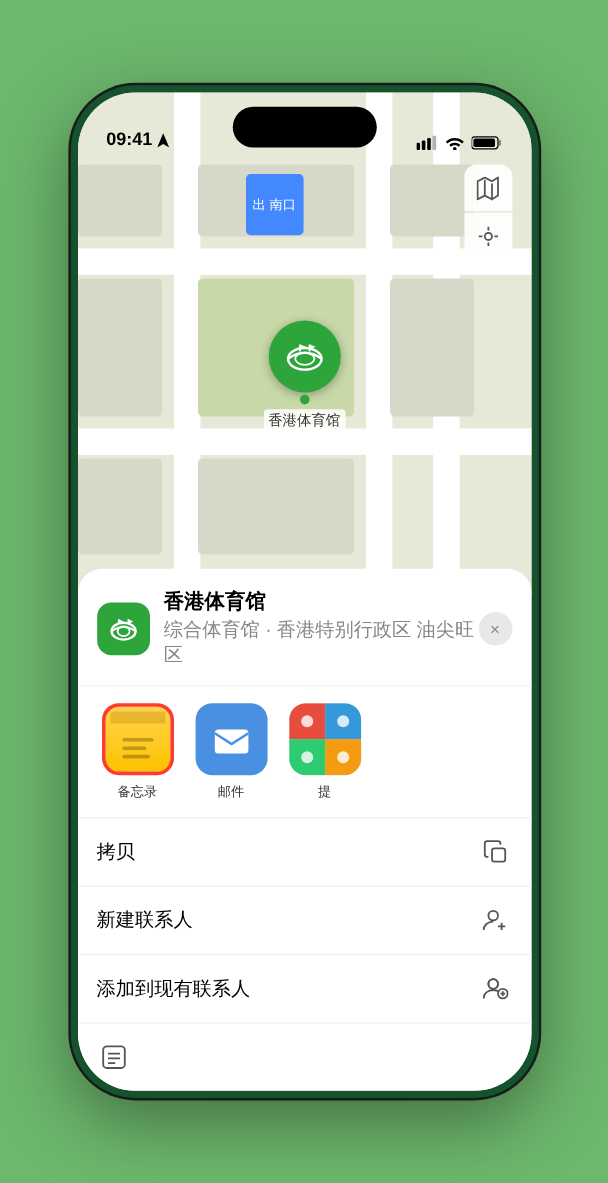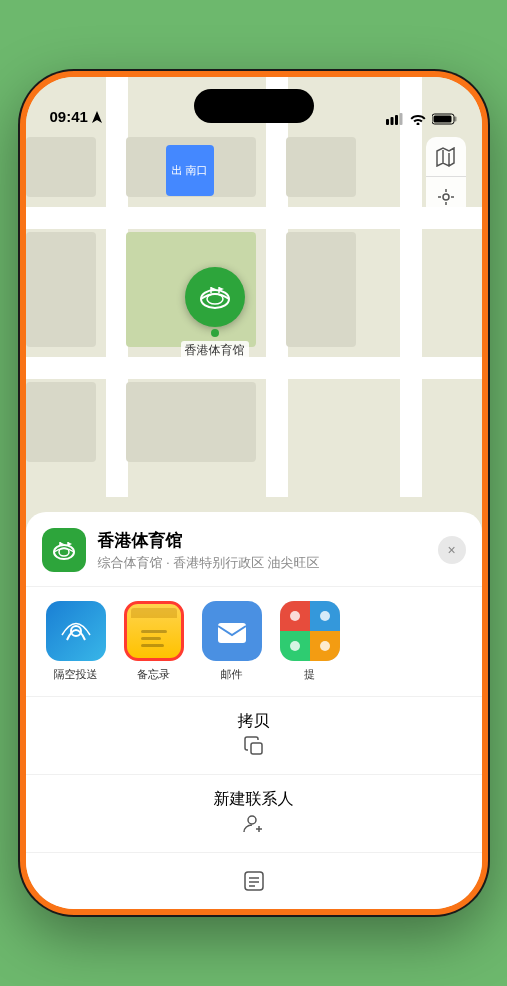--- a/index.html
+++ b/index.html
@@ -6,23 +6,23 @@
     body {
       width: 507px;
       height: 986px;
       background: #6db86d;
       display: flex;
       justify-content: center;
       align-items: center;
       font-family: -apple-system, 'PingFang SC', 'Helvetica Neue', sans-serif;
     }
     .phone-frame {
-      width: 468px;
+      width: 390px;
       height: 844px;
-      background: #f97316;
+      background: #14532d;
       border-radius: 54px;
       position: relative;
       box-shadow: 0 0 0 2px #1a1a1a, 0 20px 60px rgba(0,0,0,0.4);
       overflow: hidden;
     }
     .phone-screen {
       position: absolute;
       top: 6px; left: 6px; right: 6px; bottom: 6px;
       border-radius: 48px;
       overflow: hidden;
@@ -202,24 +202,23 @@
     }
     .venue-info {
       flex: 1;
     }
     .venue-name {
       font-size: 17px;
       font-weight: 600;
       color: #000;
     }
     .venue-subtitle {
-      font-size: 13px;
+      font-size: 16px;
       color: #888;
       margin-top: 2px;
-      font-family: Liberation Serif, serif;
     }
     .close-btn {
       width: 28px;
       height: 28px;
       background: #e8e8e8;
       border-radius: 50%;
       display: flex;
       align-items: center;
       justify-content: center;
       cursor: pointer;
@@ -290,21 +289,20 @@
     .action-list {
       padding: 0;
     }
     .action-item {
       display: flex;
       align-items: center;
       justify-content: space-between;
       padding: 14px 16px;
       border-bottom: 1px solid #f0f0f0;
       cursor: pointer;
-      flex-direction: column;
     }
     .action-item:last-child {
       border-bottom: none;
     }
     .action-label {
       font-size: 16px;
       color: #000;
     }
     .action-icon {
       width: 28px;
@@ -436,30 +434,20 @@
         </div>
         <div class="venue-info">
           <div class="venue-name">香港体育馆</div>
           <div class="venue-subtitle">综合体育馆 · 香港特别行政区 油尖旺区</div>
         </div>
         <button class="close-btn">×</button>
       </div>
 
       <div class="share-row">
 
-        <div class="share-item">
-          <div class="share-icon-wrap airdrop">
-            <svg width="34" height="34" viewBox="0 0 34 34" fill="none">
-              <circle cx="17" cy="17" r="5" stroke="white" stroke-width="2"></circle>
-              <path d="M8 26 Q17 6 26 26" stroke="white" stroke-width="2" fill="none"></path>
-              <path d="M3 21 Q17 -2 31 21" stroke="white" stroke-width="1.5" fill="none"></path>
-            </svg>
-          </div>
-          <span class="share-label">隔空投送</span>
-        </div>
 
 
         <div class="share-item">
           <div class="share-icon-wrap notes" style="flex-direction:column;justify-content:flex-start;padding:6px 6px 4px;">
             <div style="height:10px;background:rgba(180,120,0,0.3);border-radius:3px 3px 0 0;width:100%;margin:-2px -2px 4px -2px;width:calc(100% + 4px);"></div>
             <div class="notes-lines">
               <div class="notes-line" style="width:100%;"></div>
               <div class="notes-line" style="width:80%;"></div>
               <div class="notes-line" style="width:90%;"></div>
             </div>
@@ -517,20 +505,33 @@
           <div class="action-icon">
             <svg width="22" height="22" viewBox="0 0 22 22" fill="none" stroke="#555" stroke-width="1.5">
               <circle cx="9" cy="7" r="4"></circle>
               <path d="M1 19c0-4 3.6-7 8-7"></path>
               <line x1="16" y1="13" x2="16" y2="19"></line>
               <line x1="13" y1="16" x2="19" y2="16"></line>
             </svg>
           </div>
         </div>
 
+        <div class="action-item">
+          <span class="action-label">添加到现有联系人</span>
+          <div class="action-icon">
+            <svg width="22" height="22" viewBox="0 0 22 22" fill="none" stroke="#555" stroke-width="1.5">
+              <circle cx="9" cy="7" r="4"></circle>
+              <path d="M1 19c0-4 3.6-7 8-7s8 3 8 7"></path>
+              <circle cx="9" cy="7" r="4"></circle>
+              <circle cx="17" cy="15" r="4" fill="white" stroke="#555"></circle>
+              <line x1="17" y1="13" x2="17" y2="17"></line>
+              <line x1="15" y1="15" x2="19" y2="15"></line>
+            </svg>
+          </div>
+        </div>
 
         <div class="action-item">
           <div class="action-icon">
             <svg width="22" height="22" viewBox="0 0 22 22" fill="none" stroke="#555" stroke-width="1.5">
               <rect x="2" y="2" width="18" height="18" rx="3"></rect>
               <line x1="6" y1="8" x2="16" y2="8"></line>
               <line x1="6" y1="12" x2="16" y2="12"></line>
               <line x1="6" y1="16" x2="12" y2="16"></line>
             </svg>
           </div>

